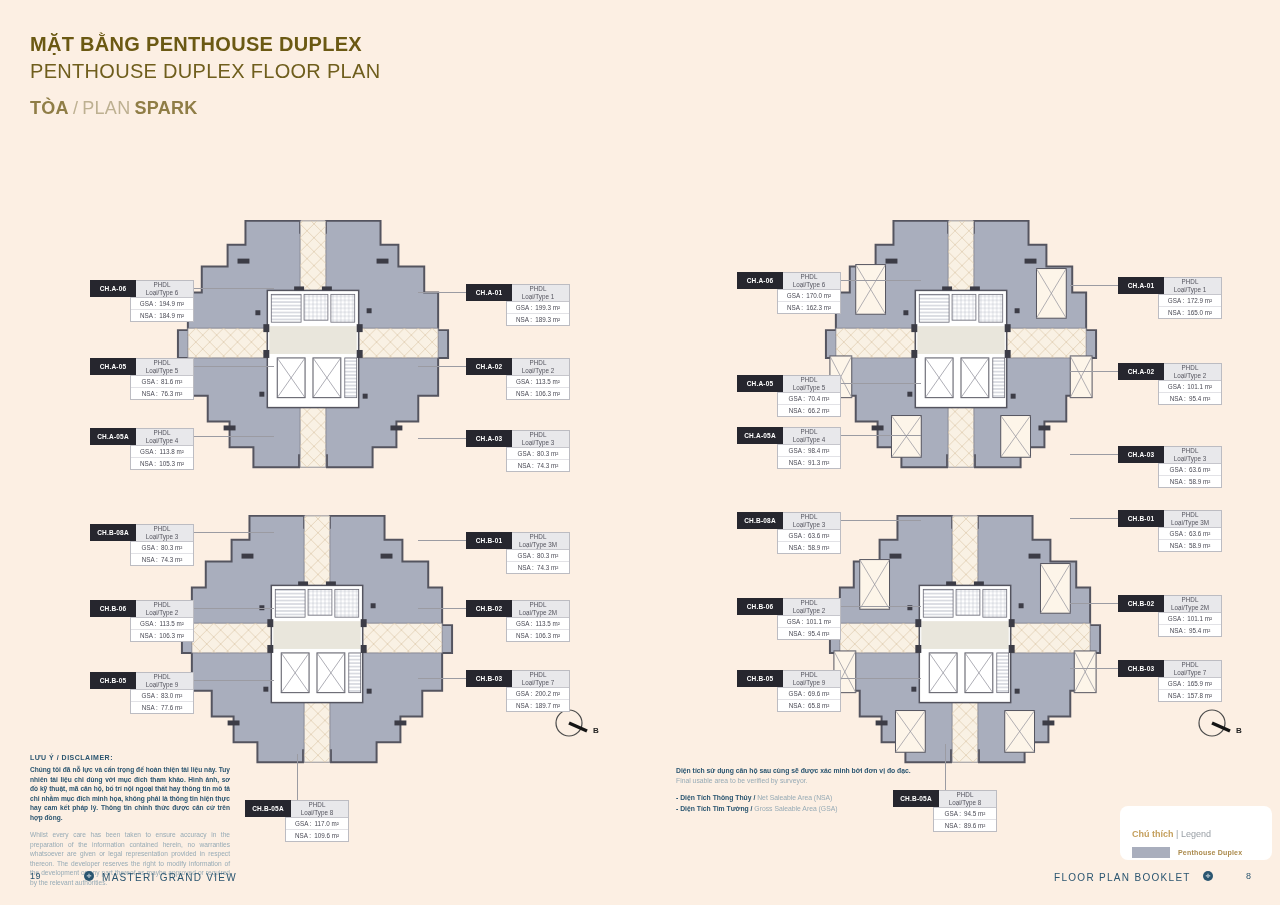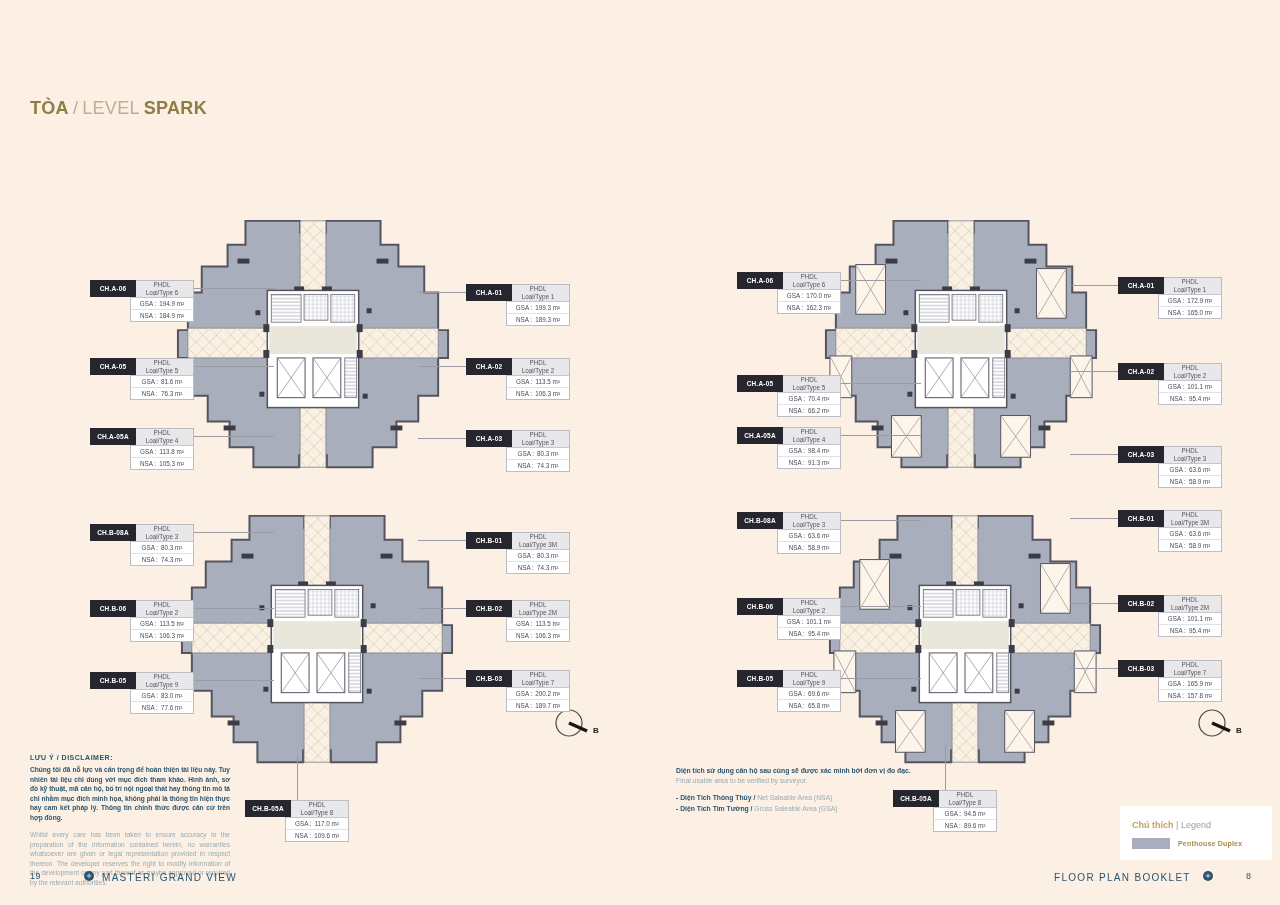--- a/index.html
+++ b/index.html
@@ -41,40 +41,42 @@
   .den{font-size:6.6px;line-height:1.45;color:#97abb6;margin:0;}
   
   .notes{position:absolute;left:676px;top:766px;width:245px;}
   .nvi{font-size:6.8px;line-height:1.4;color:#2a5570;font-weight:600;}
   .nen{font-size:6.8px;line-height:1.5;color:#97abb6;margin-bottom:6px;}
   .nline{font-size:6.8px;line-height:1.7;}
   .nline .vi{color:#2a5570;font-weight:600;}
   .nline .en{color:#97abb6;}
   
   .legend{position:absolute;left:1120px;top:806px;width:152px;height:54px;background:#fff;
-          padding:14px 12px;box-sizing:border-box;}
+          padding:23px 12px;box-sizing:border-box;border-radius:8px;}
   .lg-title{font-size:9px;}
   .lg-vi{font-weight:bold;color:#c49f5c;}
   .lg-sep,.lg-en{color:#9aa0a6;}
   .lg-row{margin-top:8px;display:flex;align-items:center;gap:8px;}
   .lg-swatch{display:inline-block;width:38px;height:11px;background:#a9aebd;}
   .lg-item{font-size:7px;font-weight:bold;color:#ab8a4c;letter-spacing:.2px;}
   
   .ft{position:absolute;top:871px;font-size:9px;color:#2a5570;letter-spacing:.5px;}
   .ft.brand{letter-spacing:1.3px;font-size:10px;top:872px;}
   .cicon{position:absolute;top:871px;width:10px;height:10px;border-radius:50%;background:#2a5570;color:#fff;
          font-size:6px;line-height:10px;text-align:center;}
 </style>
 </head>
 <body>
 
 <div class="page">
 
+  <div class="title1">MẶT BẰNG PENTHOUSE DUPLEX</div>
+  <div class="title2">PENTHOUSE DUPLEX FLOOR PLAN</div>
   <div class="tower">
-    <span class="tw-strong">TÒA</span><span class="tw-light">/</span><span class="tw-light">LEVEL</span><span class="tw-strong">SPARK</span>
+    <span class="tw-strong">TÒA</span><span class="tw-light">/</span><span class="tw-light">PLAN</span><span class="tw-strong">SPARK</span>
   </div>
 
 
   <div id="canvas">
       <div class="plan" style="left:168px;top:203px"><svg width="290" height="290" viewBox="0 0 292 292">
   <defs>
     <pattern id="st0-0" width="3.5" height="3.5" patternUnits="userSpaceOnUse">
       <path d="M0 1.75 H3.5" stroke="#9096a6" stroke-width="0.6"></path>
             </pattern>
     <pattern id="gr0-0" width="4" height="4" patternUnits="userSpaceOnUse">

